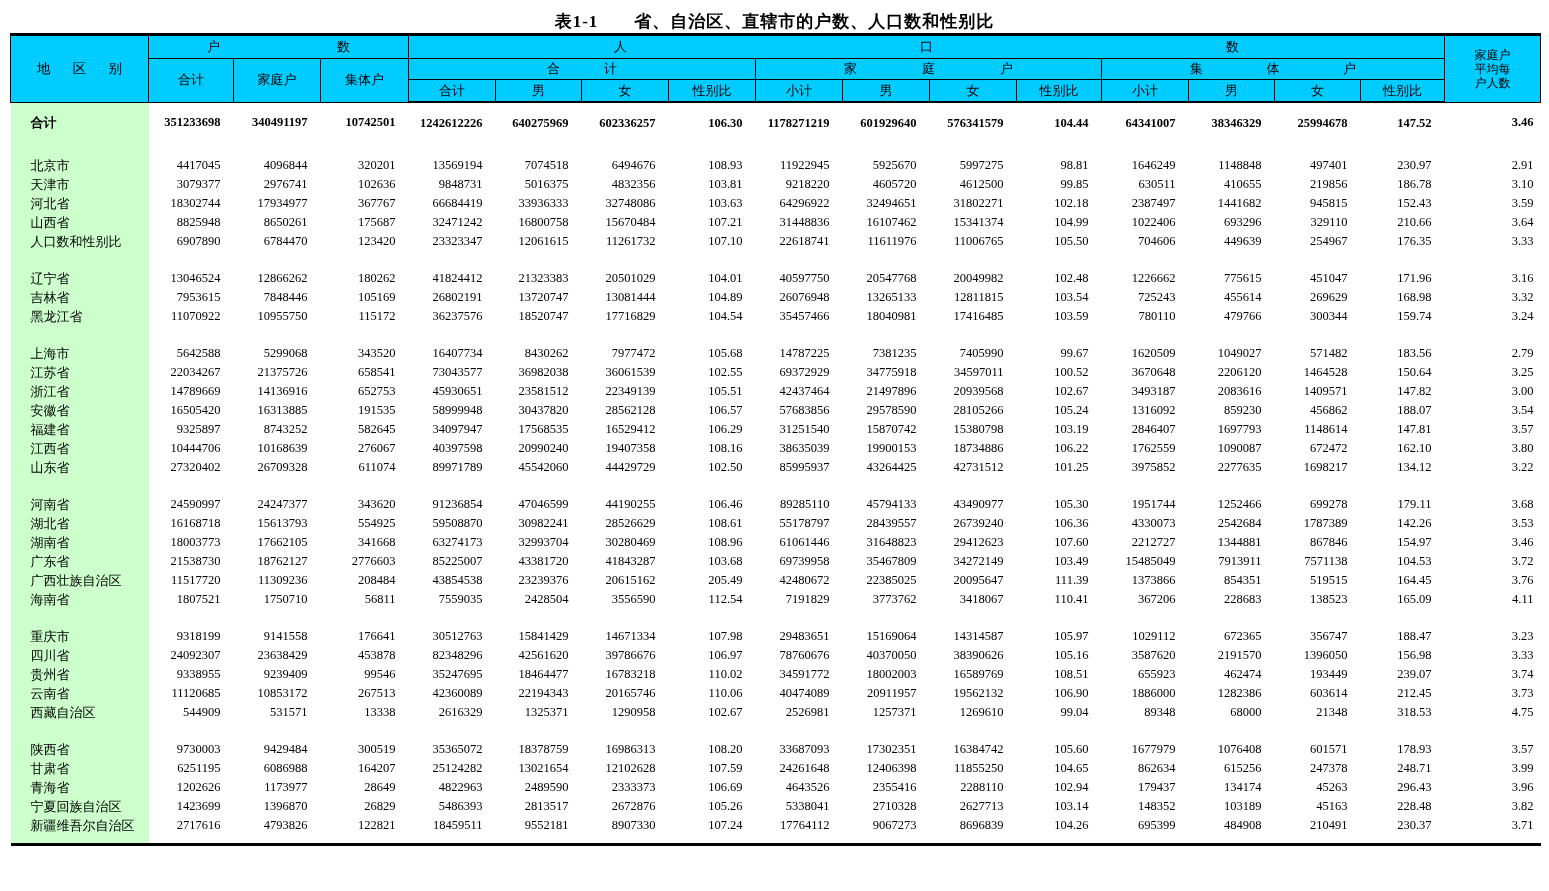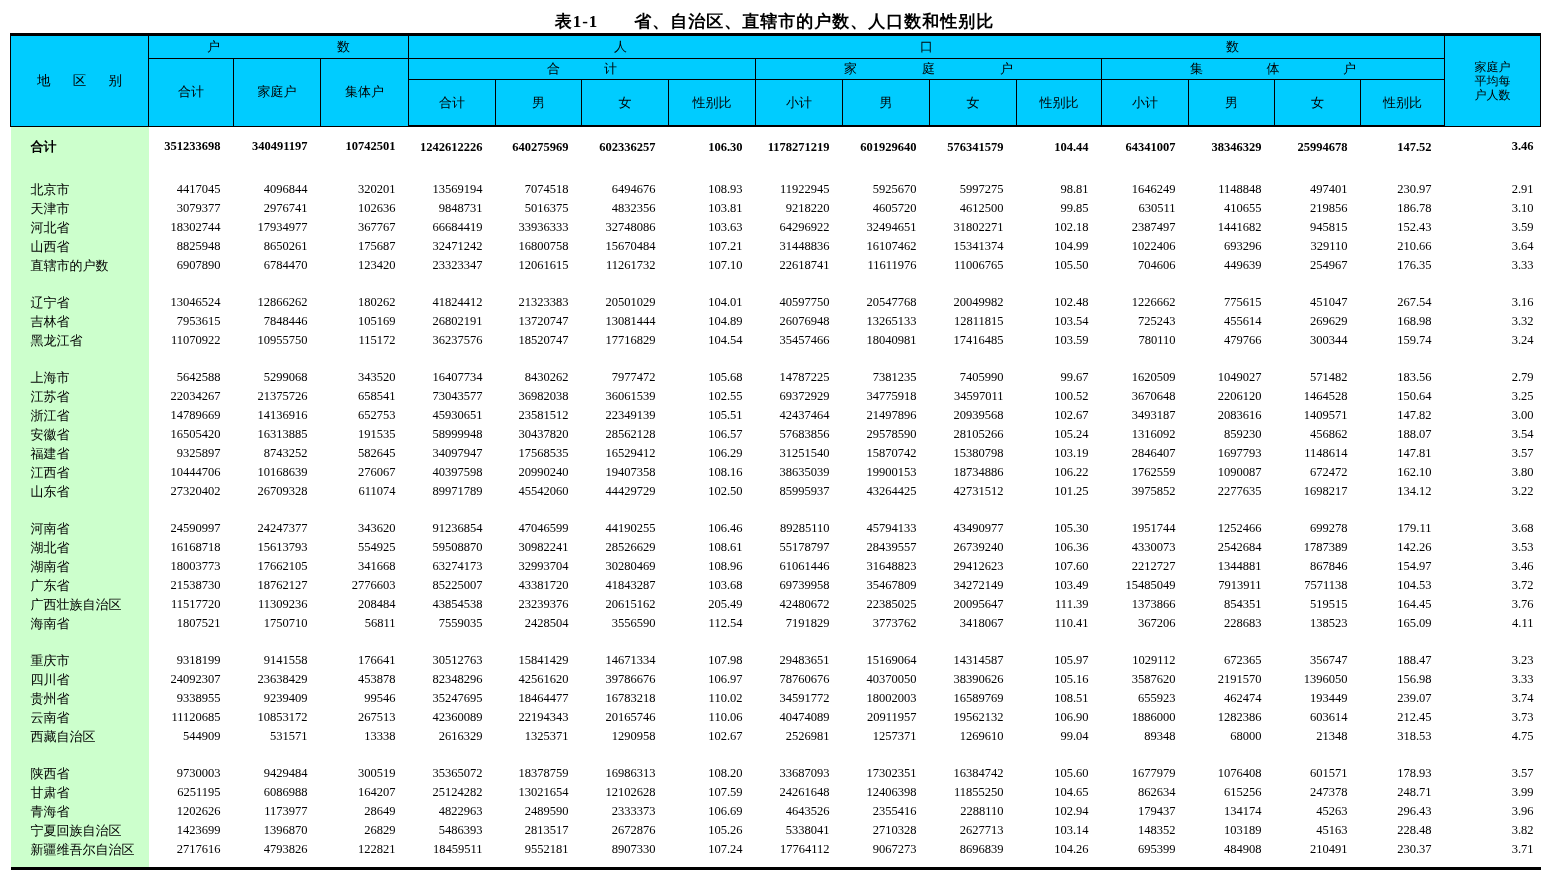--- a/index.html
+++ b/index.html
@@ -21,21 +21,21 @@
     border-collapse:collapse;table-layout:fixed;
     margin-left:10px;width:1530px;
     border-top:3px solid #000;
     border-bottom:3px solid #000;
   }
   thead th{
     background:#00CCFF;
     border:1px solid #000;
     font-weight:normal;
     font-size:13px;
-    padding:12px;
+    padding:0;
     overflow:hidden;
     white-space:nowrap;
   }
   thead tr.h1 th{height:22px;}
   thead tr.h2 th{height:20px;}
   thead tr.h3 th{height:21px;}
   thead tr.h3 th{border-bottom:2px solid #000;}
   th.region-head{font-size:13.5px;}
   th.avg-head{font-size:12px;line-height:14px;}
   .spread-inner{display:flex;justify-content:space-between;}
@@ -254,21 +254,21 @@
           <td class="num">16107462</td>
           <td class="num">15341374</td>
           <td class="num">104.99</td>
           <td class="num">1022406</td>
           <td class="num">693296</td>
           <td class="num">329110</td>
           <td class="num">210.66</td>
           <td class="num last">3.64</td>
         </tr>
         <tr>
-          <td class="region">直辖市的户数</td>
+          <td class="region">人口数和性别比</td>
           <td class="num">6907890</td>
           <td class="num">6784470</td>
           <td class="num">123420</td>
           <td class="num">23323347</td>
           <td class="num">12061615</td>
           <td class="num">11261732</td>
           <td class="num">107.10</td>
           <td class="num">22618741</td>
           <td class="num">11611976</td>
           <td class="num">11006765</td>
@@ -292,21 +292,21 @@
           <td class="num">21323383</td>
           <td class="num">20501029</td>
           <td class="num">104.01</td>
           <td class="num">40597750</td>
           <td class="num">20547768</td>
           <td class="num">20049982</td>
           <td class="num">102.48</td>
           <td class="num">1226662</td>
           <td class="num">775615</td>
           <td class="num">451047</td>
-          <td class="num">267.54</td>
+          <td class="num">171.96</td>
           <td class="num last">3.16</td>
         </tr>
         <tr>
           <td class="region">吉林省</td>
           <td class="num">7953615</td>
           <td class="num">7848446</td>
           <td class="num">105169</td>
           <td class="num">26802191</td>
           <td class="num">13720747</td>
           <td class="num">13081444</td>

